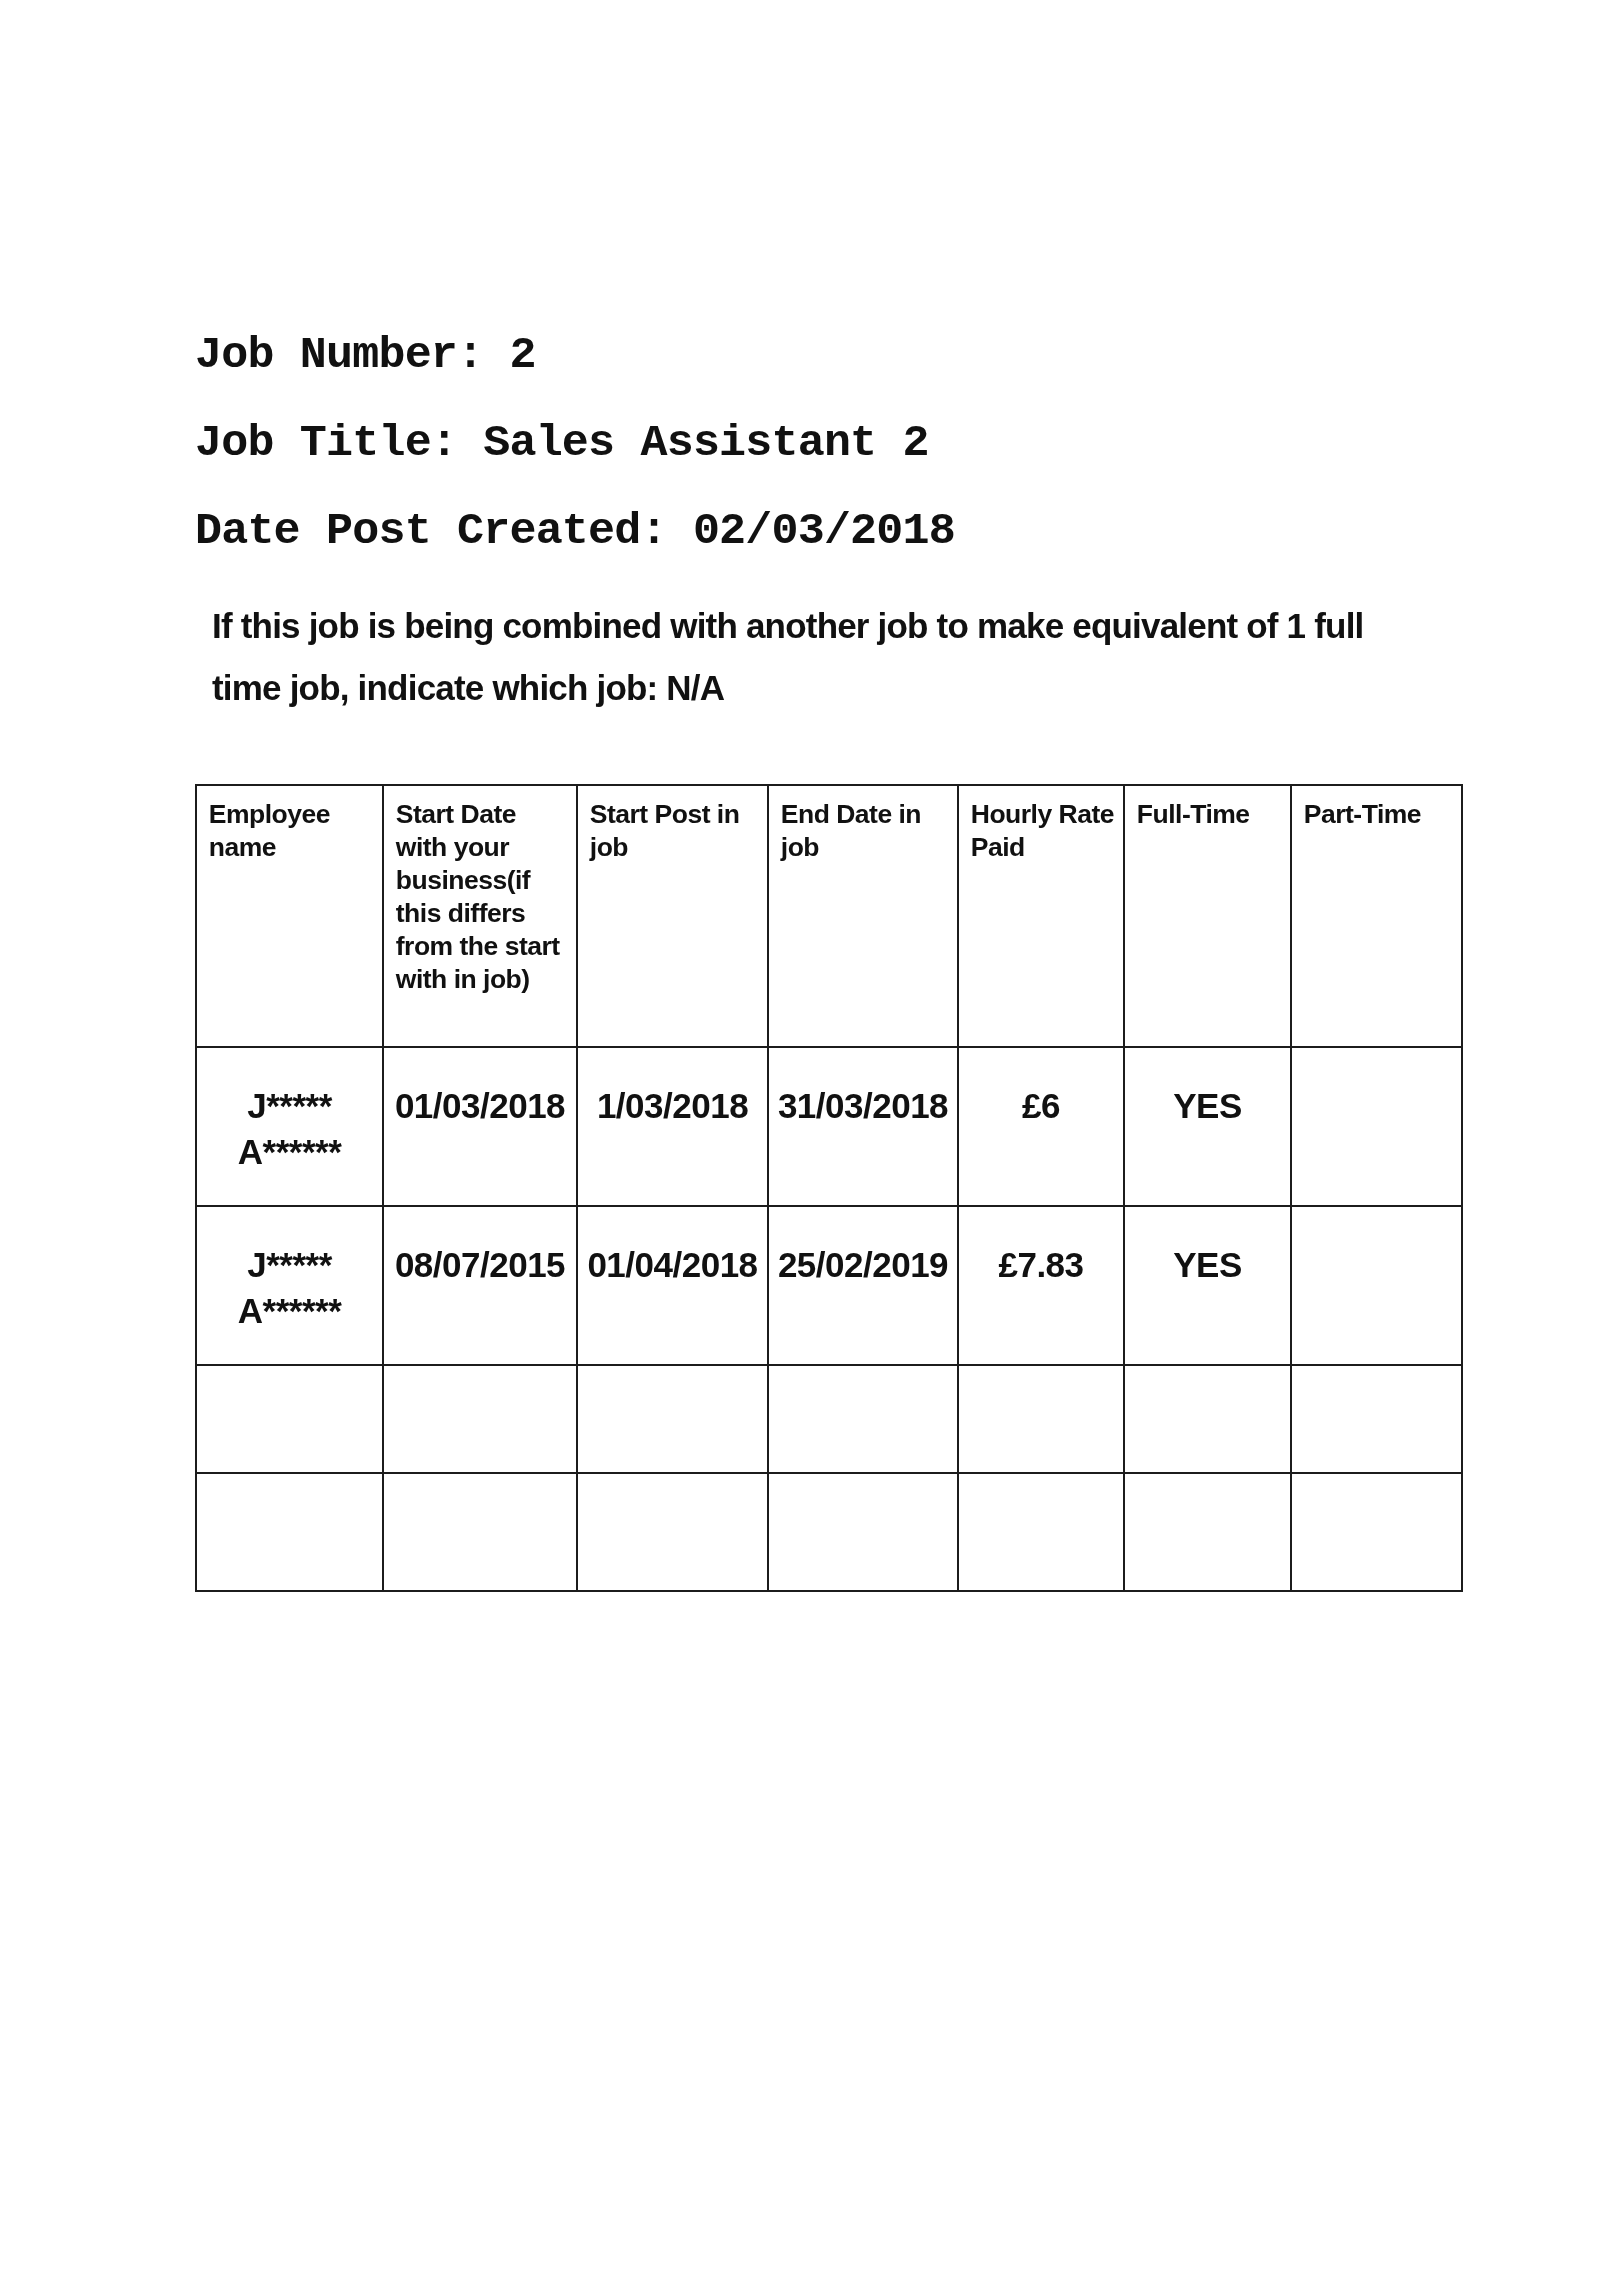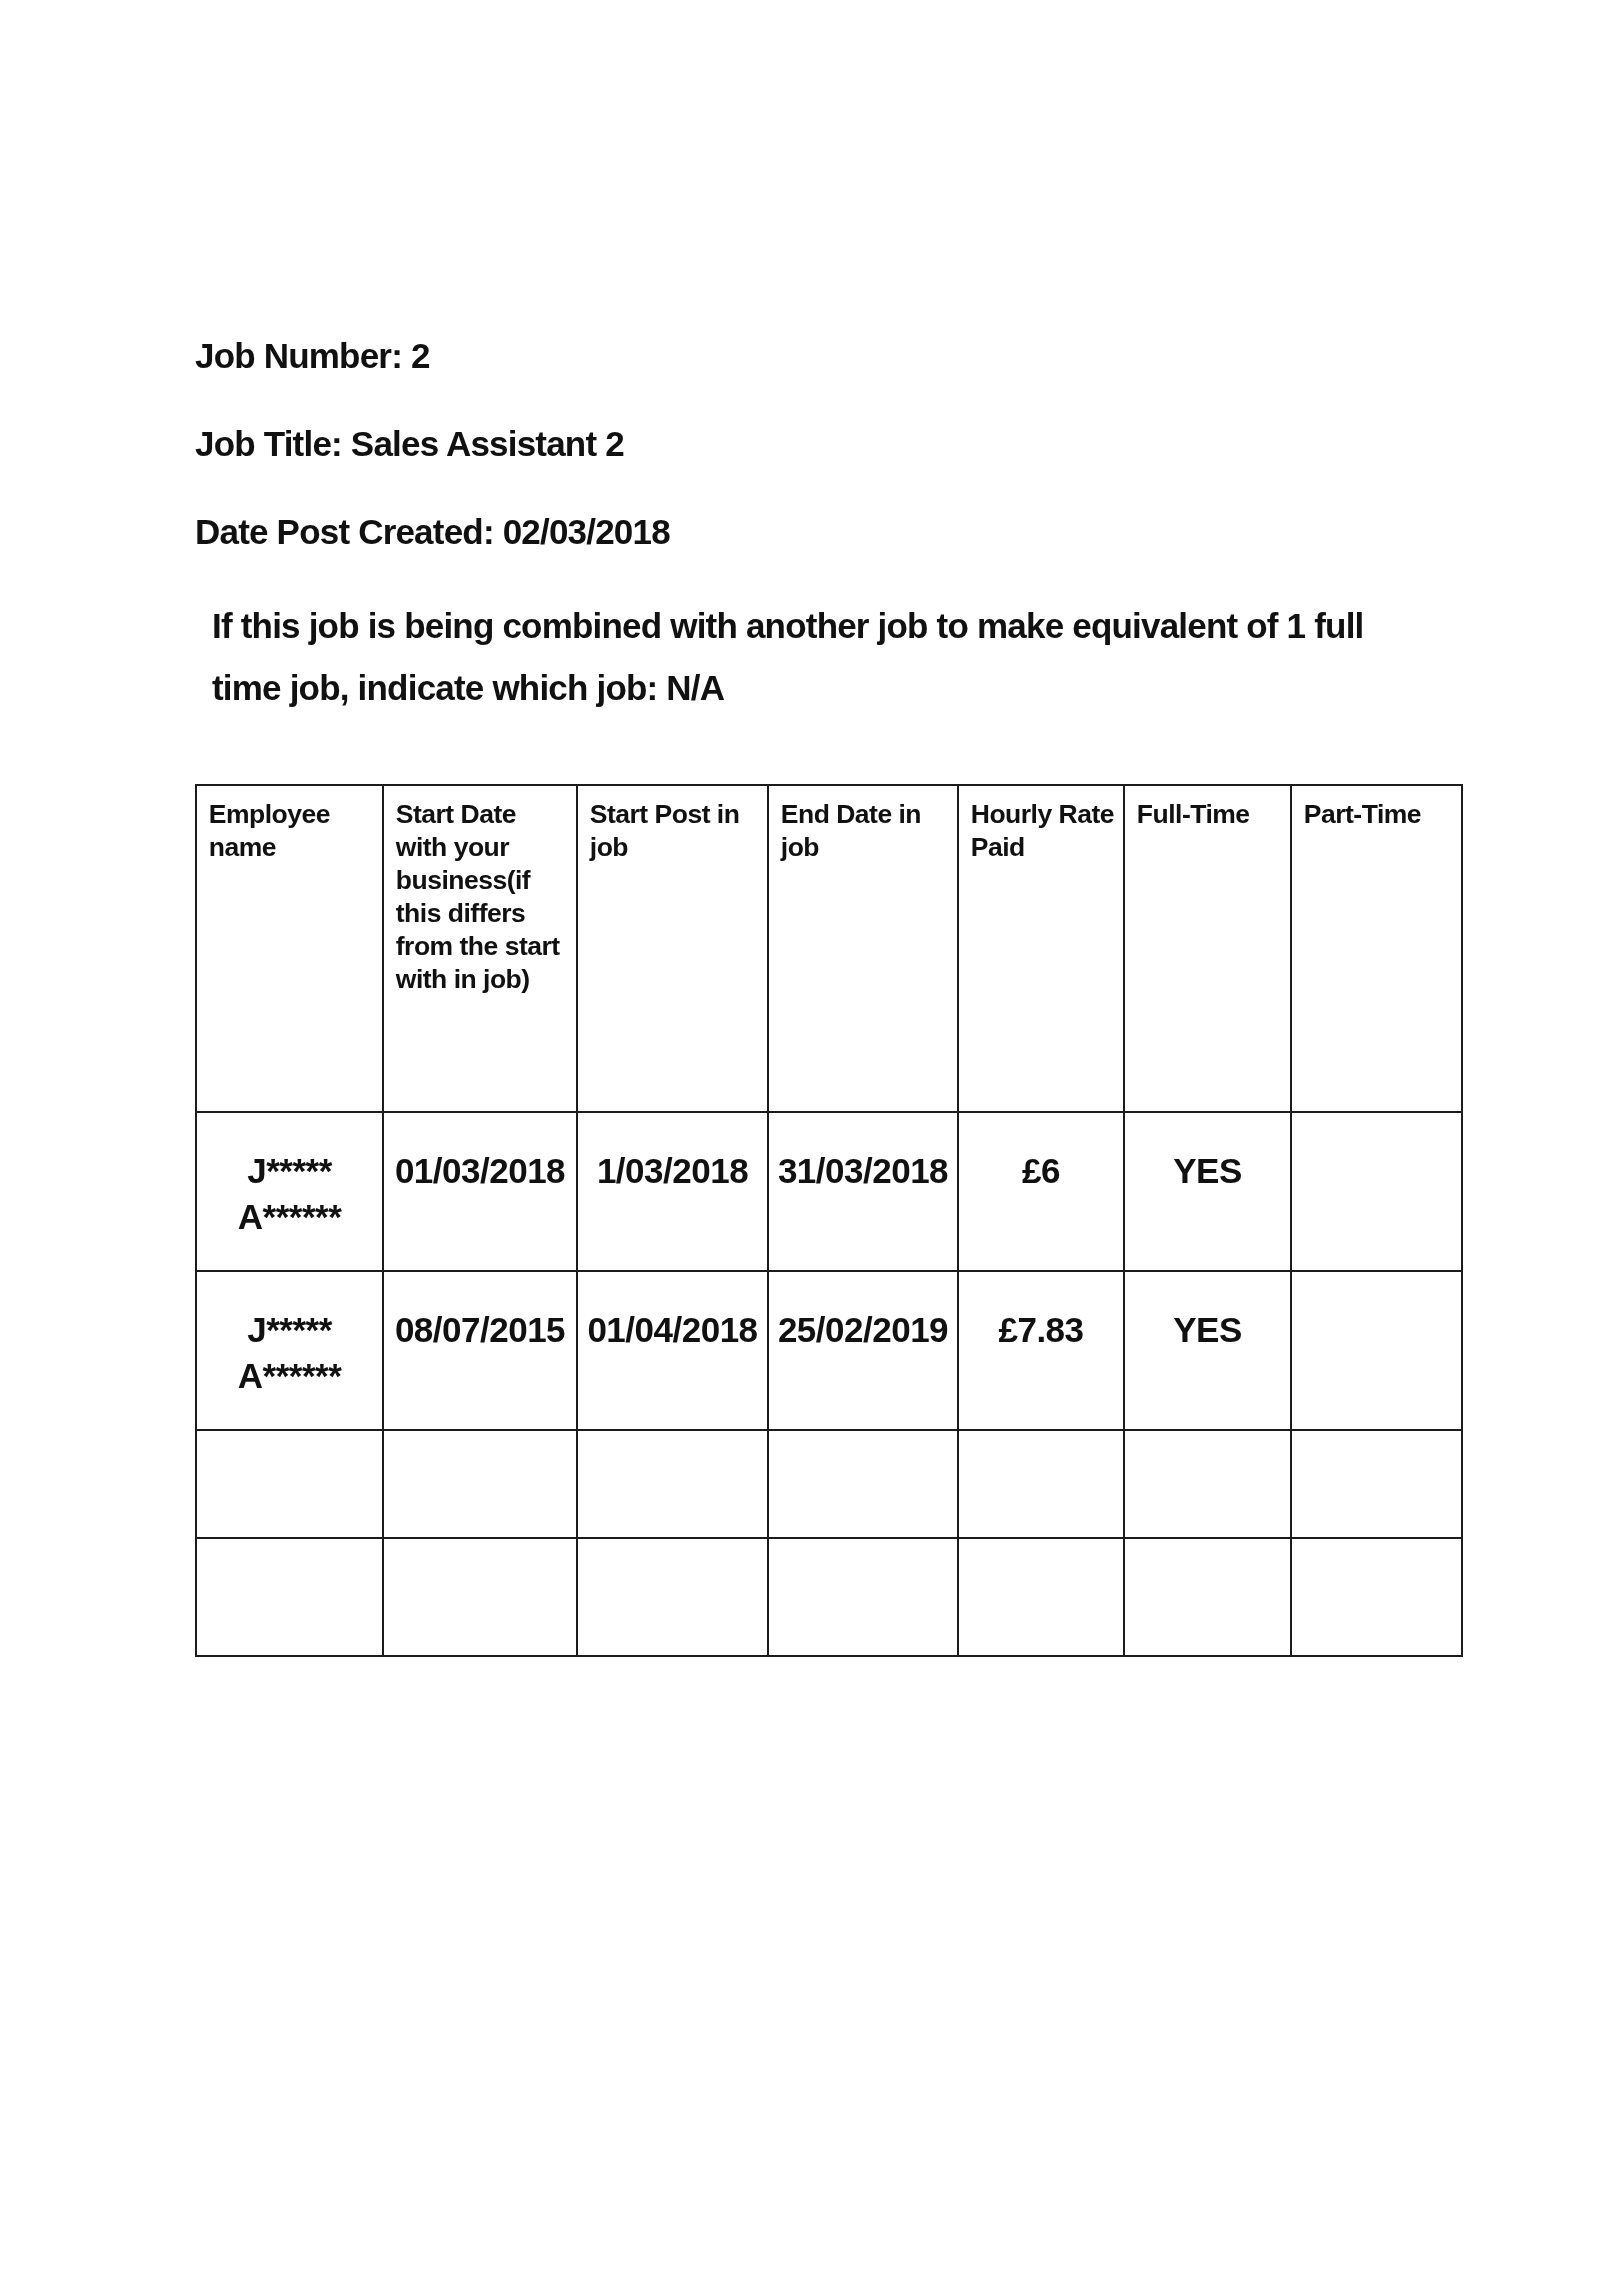--- a/index.html
+++ b/index.html
@@ -18,24 +18,25 @@
     overflow: hidden;
   }
   .content {
     position: absolute;
     left: 195px;
     top: 331px;
     width: 1314px;
   }
   .doc-line {
     margin: 0 0 39px 0;
-    font-size: 35px;
+    font-size: 45px;
     line-height: 49px;
     letter-spacing: -0.8px;
     white-space: nowrap;
+    font-family: Liberation Mono, monospace;
   }
   .para {
     margin: 17px;
   }
   .para .para-line {
     font-size: 35px;
     line-height: 62px;
     letter-spacing: -0.8px;
     white-space: nowrap;
   }
@@ -43,21 +44,21 @@
     border-collapse: collapse;
     table-layout: fixed;
     width: 1265px;
     margin-top: 65px;
     border: 2.9px solid #1c1c1c;
   }
   .emp-table th, .emp-table td {
     border: 2px solid #1c1c1c;
     overflow: hidden;
   }
-  .emp-table thead tr { height: 327px; }
+  .emp-table thead tr { height: 262px; }
   .emp-table th {
     vertical-align: top;
     text-align: left;
     padding: 11.8px 3.9px 0 11.8px;
     font-size: 26.5px;
     line-height: 33px;
     letter-spacing: -0.5px;
     font-weight: 700;
   }
   .emp-table tbody td {

